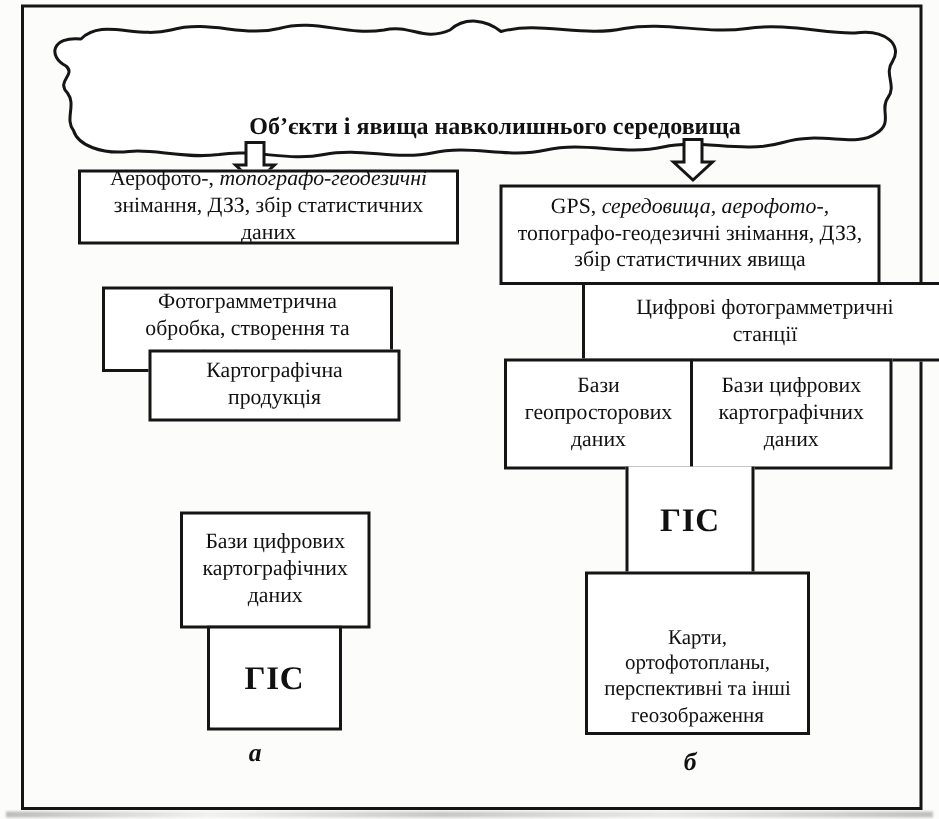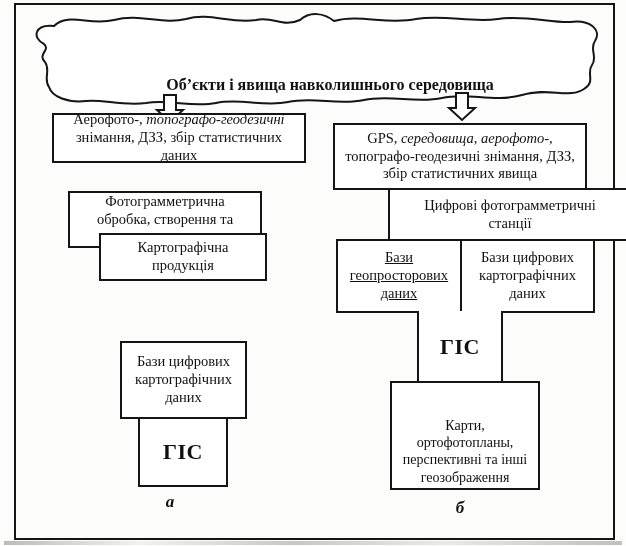--- a/index.html
+++ b/index.html
@@ -97,21 +97,21 @@
     <span class="txt">ГІС</span>
   </div>
   <div class="col-label" style="left:158px;top:492px;">а</div>
 
   <div class="box" style="left:333px;top:123px;width:254px;height:67px;">
     <span class="txt"><span>GPS, </span><i>середовища, аерофото-,</i><span> топографо-геодезичні знімання, ДЗЗ, збір статистичних явища</span></span>
   </div>
   <div class="box narrowpad" style="left:347px;top:188px;width:244px;height:53px;margin-left:41px;">
     <span class="txt">Цифрові фотограмметричні станції</span>
   </div>
-  <div class="box" style="left:336px;top:239px;width:126px;height:74px;text-decoration:underline;">
+  <div class="box" style="left:336px;top:239px;width:126px;height:74px;">
     <span class="txt">Бази геопросторових даних</span>
   </div>
   <div class="box" style="left:460px;top:239px;width:135px;height:74px;">
     <span class="txt">Бази цифрових картографічних даних</span>
   </div>
   <div class="box gis gis-open" style="left:417px;top:311px;width:86px;height:72px;">
     <span class="txt">ГІС</span>
   </div>
   <div class="box topalign" style="left:390px;top:381px;width:150px;height:109px;font-size:14px;">
     <span class="txt">Карти, ортофотопланы, перспективні та інші геозображення</span>

